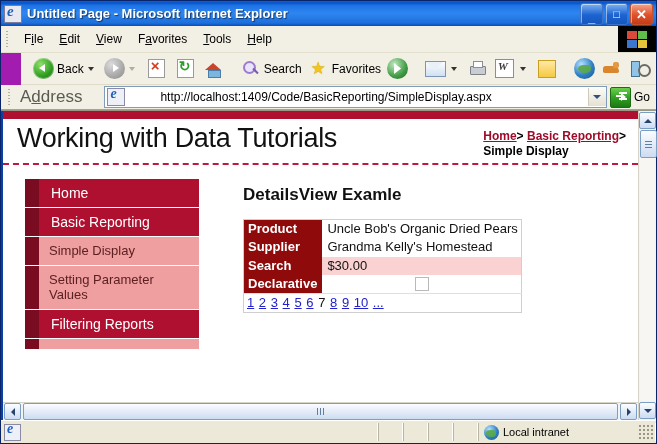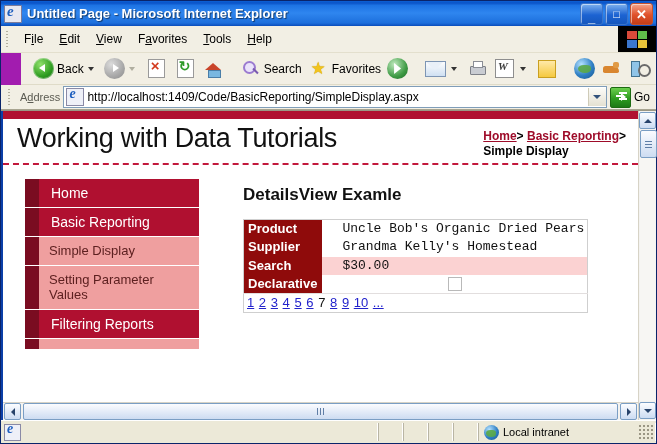--- a/index.html
+++ b/index.html
@@ -145,24 +145,24 @@
     background-image:repeating-linear-gradient(180deg,#5d7fa8 0 2px,transparent 2px 4px),
                      repeating-linear-gradient(90deg,#5d7fa8 0 2px,transparent 2px 4px);}
   .ic-misc:after{content:"";position:absolute;left:12px;top:7px;width:5px;height:10px;background:#f2c41c;
     clip-path:polygon(60% 0,0 55%,45% 55%,25% 100%,100% 40%,50% 40%);}
 
   
   .addrbar{
     height:24px;flex:0 0 24px;background:#f2efe4;display:flex;align-items:center;
     border-bottom:1px solid #a8a490;padding-left:2px;
   }
-  .addr-label{font-size:11px;color:#5b5b52;margin:0 3px 0 2px;white-space:nowrap;}
+  .addr-label{font-size:17px;color:#5b5b52;margin:0 22px 0 2px;white-space:nowrap;}
   .addr-box{
     flex:1 1 auto;height:20px;background:#fff;border:1px solid #7f9db9;
-    display:flex;align-items:center;margin-right:3px;min-width:0;
+    display:flex;align-items:center;margin-right:3px;min-width:0;gap:32px;
   }
   .addr-ico{width:16px;height:16px;margin:0 3px 0 2px;flex:0 0 16px;background:#eef0f8;
     border:1px solid #8a8aa6;position:relative;overflow:hidden;}
   .addr-ico:after{content:"e";position:absolute;left:2px;top:-3px;font-family:"Liberation Serif",serif;
     font-size:14px;font-style:italic;font-weight:bold;color:#1f5fbf;}
   .addr-url{font-size:12px;color:#000;white-space:nowrap;overflow:hidden;flex:1 1 auto;}
   .addr-drop{
     width:17px;height:18px;flex:0 0 17px;background:linear-gradient(180deg,#fbfbf8,#e4e1d2);
     border-left:1px solid #cfcbb8;display:flex;align-items:center;justify-content:center;
   }
@@ -211,21 +211,21 @@
 
   .content{flex:1 1 auto;padding-left:44px;padding-right:16px;min-width:0;}
   .h2{font-size:17px;font-weight:bold;color:#111;margin:6px 0 14px 0;}
 
   .dv{border-collapse:collapse;border:1px solid #cfcfcf;font-size:13px;}
   .dv td{padding:1px 3px;vertical-align:middle;line-height:1.25;}
   .dv .hdr{
     background:#8f0b0b;color:#fff;font-weight:bold;white-space:nowrap;
     padding:1px 5px 1px 4px;
   }
-  .dv .val{background:#fff;color:#111;white-space:nowrap;padding-left:20px;font-family:Liberation Mono, monospace;}
+  .dv .val{background:#fff;color:#111;white-space:nowrap;padding-left:5px;}
   .dv tr.alt .val{background:#fbd2d2;}
   .dv .chk-cell{text-align:center;background:#fff;}
   .chkbox{width:12px;height:12px;border:1px solid #b9b9b9;background:#fff;display:inline-block;vertical-align:middle;}
   .pager{border-top:1px solid #e2dede;padding:2px 4px 3px 5px;background:#fff;}
   .pager a{color:#2222cc;text-decoration:underline;font-size:13px;margin-right:1px;}
   .pager span.cur{color:#111;font-size:13px;margin-right:1px;}
 
   
   .vscroll{
     width:17px;flex:0 0 17px;background:#f4f3f0;border-left:1px solid #d7d3c6;

